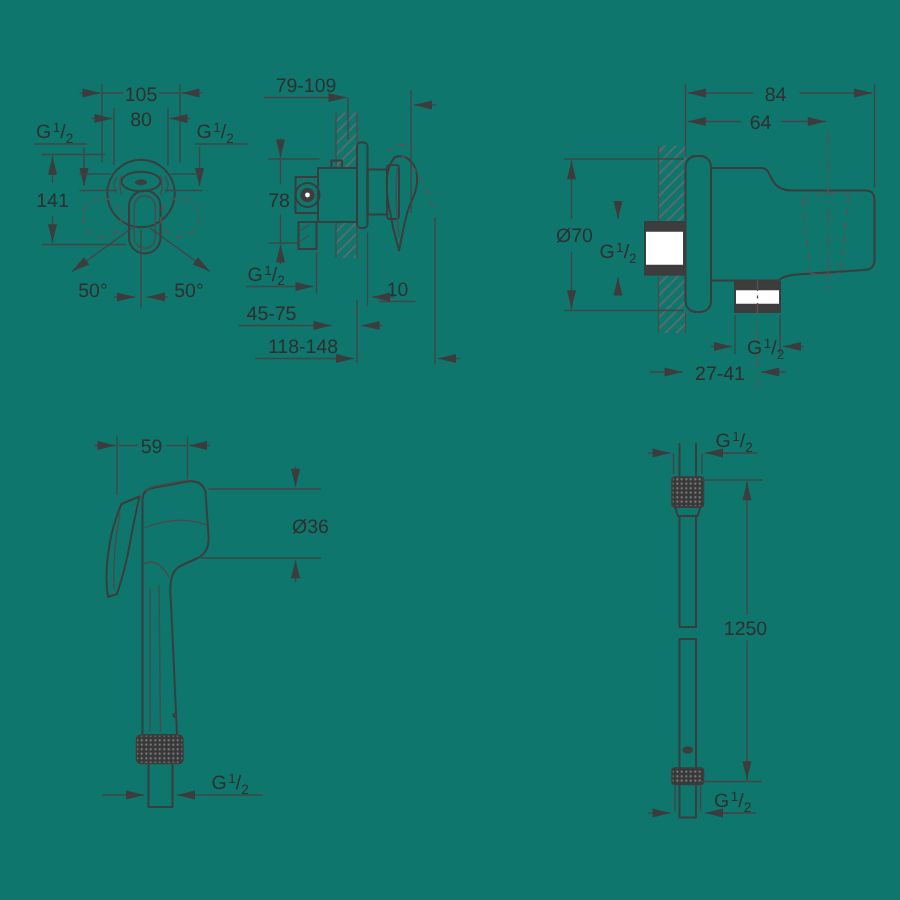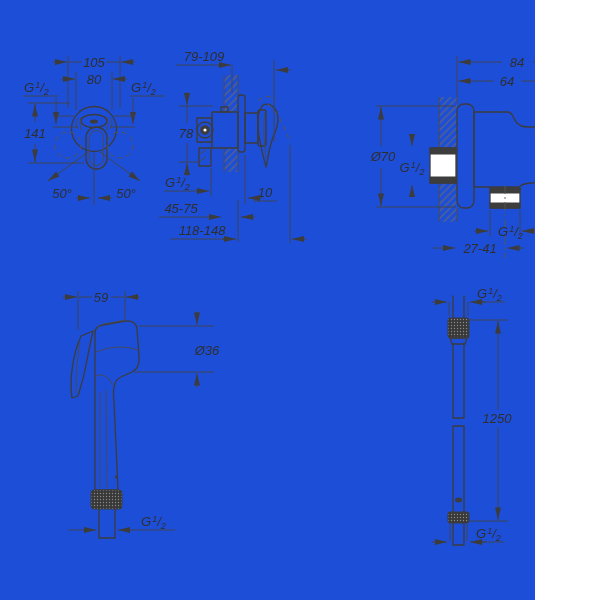--- a/index.html
+++ b/index.html
@@ -1,16 +1,16 @@
 <!DOCTYPE html>
 <html><head>
 <meta charset="utf-8">
 <style>
   html,body{margin:0;padding:0;background:#ffffff;}
-  .stage{position:relative;width:535px;height:600px;background:#1d4ed8;overflow:hidden;font-style:italic;}
+  .stage{position:relative;width:600px;height:600px;background:#0f766e;overflow:hidden;}
   svg{position:absolute;left:0;top:0;}
   .geo{stroke:#3c3c3c;stroke-width:1.3;fill:none;stroke-linecap:round;stroke-linejoin:round;}
   .geo-thin{stroke:#4a4a4a;stroke-width:0.9;fill:none;}
   .dimline{stroke:#444444;stroke-width:0.9;fill:none;}
   .dash{stroke:#555555;stroke-width:1;fill:none;stroke-dasharray:5,4;}
   .dashdot{stroke:#555555;stroke-width:0.9;fill:none;stroke-dasharray:9,3,2,3;}
   .dim{font-family:"Liberation Sans","DejaVu Sans",sans-serif;font-size:13px;fill:#2f2f2f;}
   .dim .sup,.dim .sub{font-size:9px;}
   .darkfill{fill:#3d3d3d;stroke:#3c3c3c;stroke-width:1;}
   .white{fill:#ffffff;}

